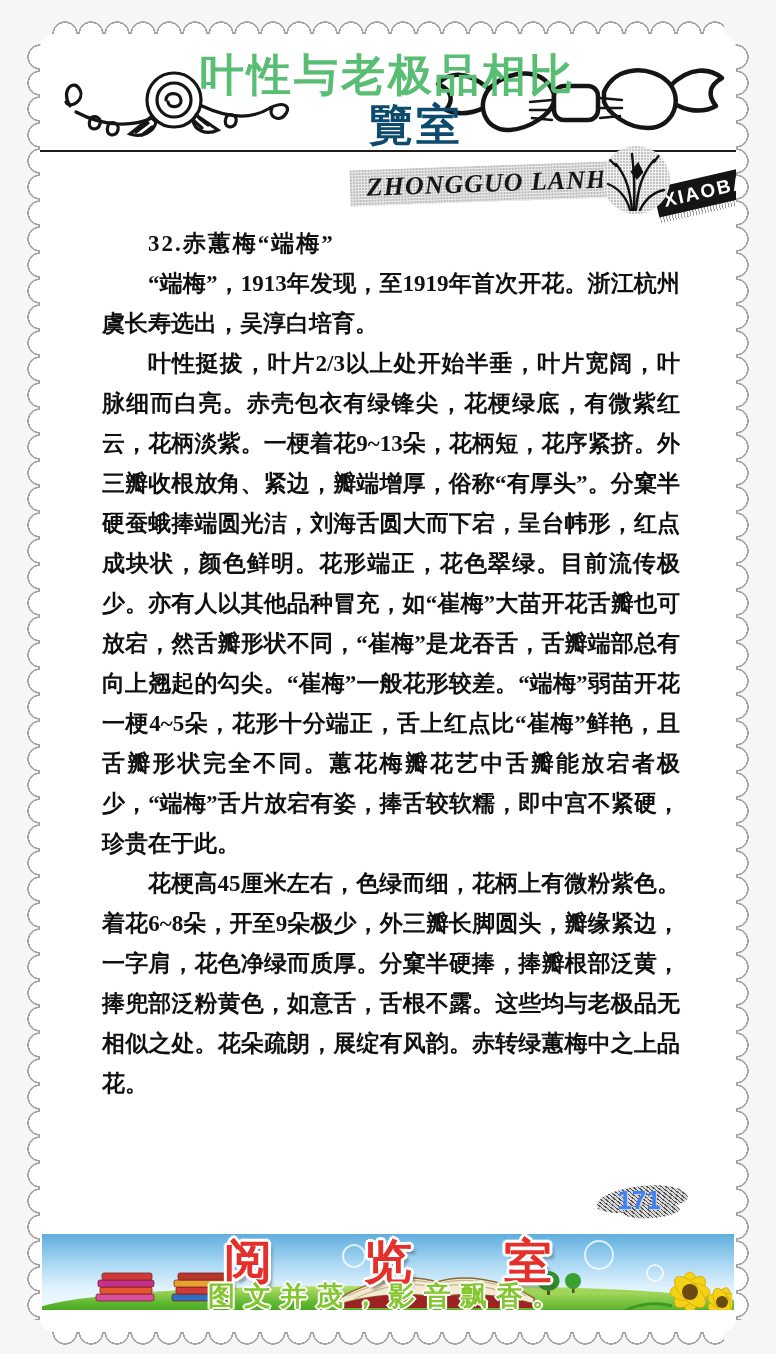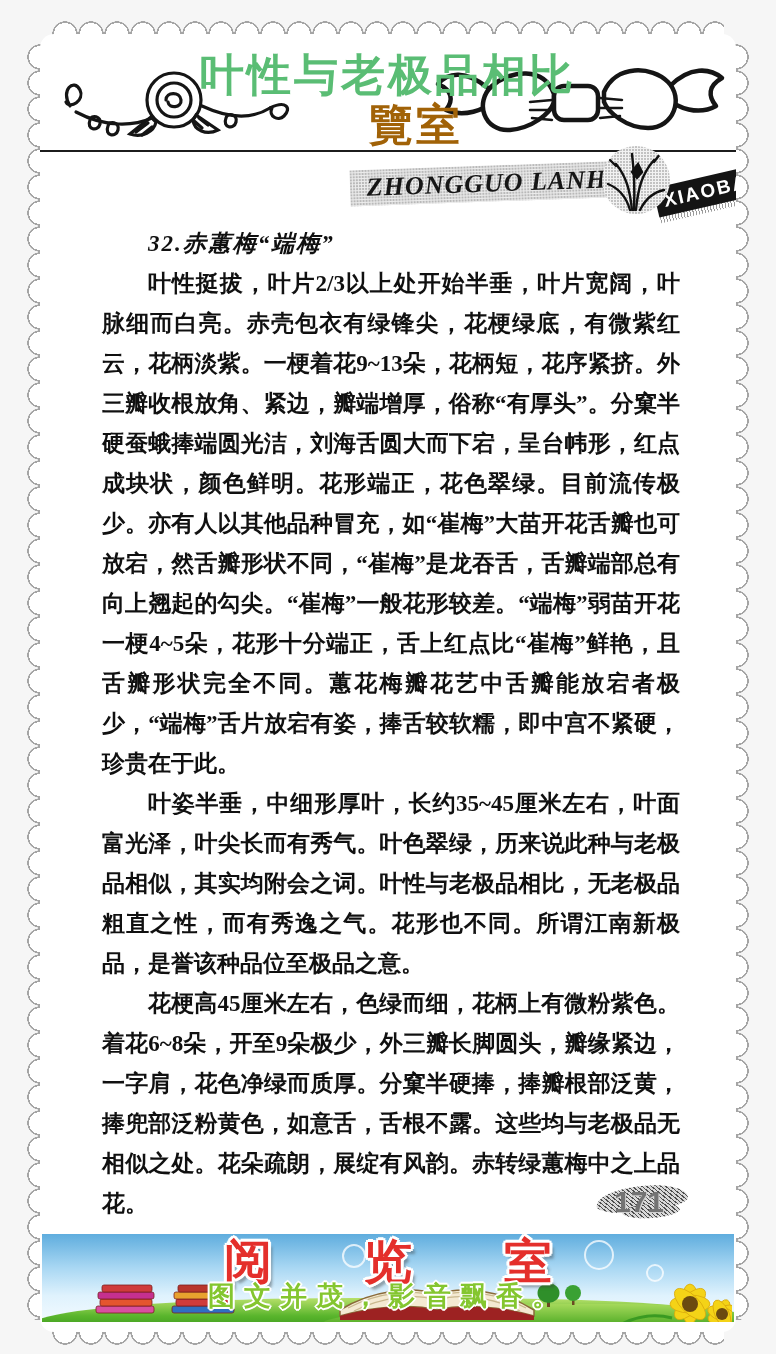--- a/index.html
+++ b/index.html
@@ -21,21 +21,21 @@
     background-size:26px 26px;background-repeat:repeat-y;}
   .page{position:absolute;z-index:1;left:40px;top:34px;width:696px;height:1298px;
         background:#fff;border-radius:14px;overflow:hidden;}
   
   .header{position:absolute;top:6px;left:0;right:0;height:110px;}
   .flower-svg{position:absolute;left:16px;top:22px;}
   .bow-svg{position:absolute;right:4px;top:8px;}
   .title1{position:absolute;top:6px;left:0;right:0;text-align:center;
           font-size:44px;font-weight:bold;letter-spacing:3px;color:#5abd74;z-index:2;}
   .title2{position:absolute;top:56px;left:56px;right:0;text-align:center;
-          font-size:44px;font-weight:bold;letter-spacing:3px;color:#a16207;z-index:2;}
+          font-size:44px;font-weight:bold;letter-spacing:3px;color:#0c4a6e;z-index:2;}
   .h-divider{position:absolute;top:116px;left:0;right:0;height:2px;background:#1c1c1c;}
   
   .brand{position:absolute;top:120px;left:296px;right:0;height:66px;}
   .brand-strip{position:absolute;left:14px;top:11px;width:312px;height:36px;transform:rotate(-2deg);
     background:radial-gradient(circle at 1px 1px,#b9b9b9 34%,rgba(0,0,0,0) 36%) 0 0/3px 3px,#ececec;
     display:flex;align-items:center;justify-content:center;}
   .brand-strip span{font-family:"Liberation Serif",serif;font-style:italic;font-weight:bold;
     font-size:26px;color:#161616;letter-spacing:1px;white-space:nowrap;}
   .brand-circle{position:absolute;left:266px;top:-8px;width:68px;height:68px;border-radius:50%;
     background:radial-gradient(circle at 1px 1px,#c2c2c2 32%,rgba(0,0,0,0) 34%) 0 0/3px 3px,#f2f2f2;
@@ -44,30 +44,30 @@
     transform:rotate(-13deg);display:flex;align-items:center;justify-content:flex-start;padding-left:8px;
     box-sizing:border-box;}
   .brand-ribbon span{color:#fff;font-weight:bold;font-size:19px;letter-spacing:2px;white-space:nowrap;}
   .ribbon-hatch{position:absolute;left:322px;top:40px;width:120px;height:16px;transform:rotate(-13deg);
     background:repeating-linear-gradient(90deg,#9a9a9a 0 1px,rgba(0,0,0,0) 1px 3px);}
   
   .article{position:absolute;top:190px;left:62px;right:56px;color:#101010;
     font-family:"Liberation Serif",serif;font-weight:600;font-size:23px;line-height:40px;
     text-align:justify;}
   .article p{margin:0;text-indent:2em;}
-  .article .hd{letter-spacing:2px;font-style:italic;}
+  .article .hd{letter-spacing:2px;}
   
   .pageno{position:absolute;right:44px;top:1148px;width:96px;height:42px;}
   .leaf{position:absolute;background:repeating-linear-gradient(45deg,#4e4e4e 0 1px,#d9d9d9 1px 3px);}
   .leaf-a{left:0;top:4px;width:92px;height:26px;border-radius:50%/62% 62% 40% 40%;transform:rotate(-6deg);}
   .leaf-b{left:26px;top:22px;width:58px;height:14px;border-radius:50%;transform:rotate(-4deg);}
-  .pageno .num{position:absolute;left:0;right:10px;top:3px;text-align:center;font-size:30px;
-    font-weight:bold;color:#737373;text-shadow:1px 1px 0 #cfcfcf;z-index:2;}
-  
-  .banner{position:absolute;left:2px;right:2px;top:1200px;height:88px;overflow:hidden;
+  .pageno .num{position:absolute;left:0;right:10px;top:3px;text-align:center;font-size:26px;
+    font-weight:bold;color:#3b82f6;text-shadow:1px 1px 0 #cfcfcf;z-index:2;}
+  
+  .banner{position:absolute;left:2px;right:2px;top:1200px;height:76px;overflow:hidden;
     background:linear-gradient(#5fadde,#a8d7f3 38%,#dff2fd 70%,#f2faff);}
   .grass{position:absolute;left:-10px;right:-10px;bottom:-6px;height:30px;
     background:linear-gradient(#b8e06a,#59b52c 60%,#3f9c1e);border-radius:45% 40% 0 0/90% 70% 0 0;}
   .grass2{position:absolute;left:40%;right:-10px;bottom:-4px;height:22px;
     background:linear-gradient(#a5d95b,#4daa24);border-radius:60% 30% 0 0/100% 60% 0 0;}
   .bubble{position:absolute;border:2px solid rgba(255,255,255,.75);border-radius:50%;}
   .banner-title{position:absolute;left:0;right:0;top:-4px;text-align:center;z-index:3;}
   .banner-title span{font-size:48px;font-weight:bold;color:#e42f2b;letter-spacing:92px;margin-right:-92px;
     text-shadow:-3px 0 0 #fff,3px 0 0 #fff,0 -3px 0 #fff,0 3px 0 #fff,-2px -2px 0 #fff,2px 2px 0 #fff,-2px 2px 0 #fff,2px -2px 0 #fff,4px 5px 3px rgba(60,60,60,.45);}
   .banner-tag{position:absolute;left:0;right:0;top:44px;text-align:center;z-index:3;}
@@ -143,22 +143,22 @@
             <path d="M38,64 C44,52 52,46 62,44"></path>
             <path d="M30,26 l6,-8 l4,8 l-5,6 Z" fill="#111"></path>
             <path d="M14,20 l-6,-6 M52,16 l6,-8"></path>
           </g>
         </svg>
       </div>
     </div>
 
     <div class="article">
       <p class="hd">32.赤蕙梅“端梅”</p>
+      <p>“端梅”，1913年发现，至1919年首次开花。浙江杭州虞长寿选出，吴淳白培育。</p>
       <p>叶性挺拔，叶片2/3以上处开始半垂，叶片宽阔，叶脉细而白亮。赤壳包衣有绿锋尖，花梗绿底，有微紫红云，花柄淡紫。一梗着花9~13朵，花柄短，花序紧挤。外三瓣收根放角、紧边，瓣端增厚，俗称“有厚头”。分窠半硬蚕蛾捧端圆光洁，刘海舌圆大而下宕，呈台帏形，红点成块状，颜色鲜明。花形端正，花色翠绿。目前流传极少。亦有人以其他品种冒充，如“崔梅”大苗开花舌瓣也可放宕，然舌瓣形状不同，“崔梅”是龙吞舌，舌瓣端部总有向上翘起的勾尖。“崔梅”一般花形较差。“端梅”弱苗开花一梗4~5朵，花形十分端正，舌上红点比“崔梅”鲜艳，且舌瓣形状完全不同。蕙花梅瓣花艺中舌瓣能放宕者极少，“端梅”舌片放宕有姿，捧舌较软糯，即中宫不紧硬，珍贵在于此。</p>
-      <p>叶姿半垂，中细形厚叶，长约35~45厘米左右，叶面富光泽，叶尖长而有秀气。叶色翠绿，历来说此种与老极品相似，其实均附会之词。叶性与老极品相比，无老极品粗直之性，而有秀逸之气。花形也不同。所谓江南新极品，是誉该种品位至极品之意。</p>
       <p>花梗高45厘米左右，色绿而细，花柄上有微粉紫色。着花6~8朵，开至9朵极少，外三瓣长脚圆头，瓣缘紧边，一字肩，花色净绿而质厚。分窠半硬捧，捧瓣根部泛黄，捧兜部泛粉黄色，如意舌，舌根不露。这些均与老极品无相似之处。花朵疏朗，展绽有风韵。赤转绿蕙梅中之上品花。</p>
 
     </div>
 
     <div class="pageno">
       <div class="leaf leaf-a"></div>
       <div class="leaf leaf-b"></div>
       <div class="num">171</div>
     </div>
 

